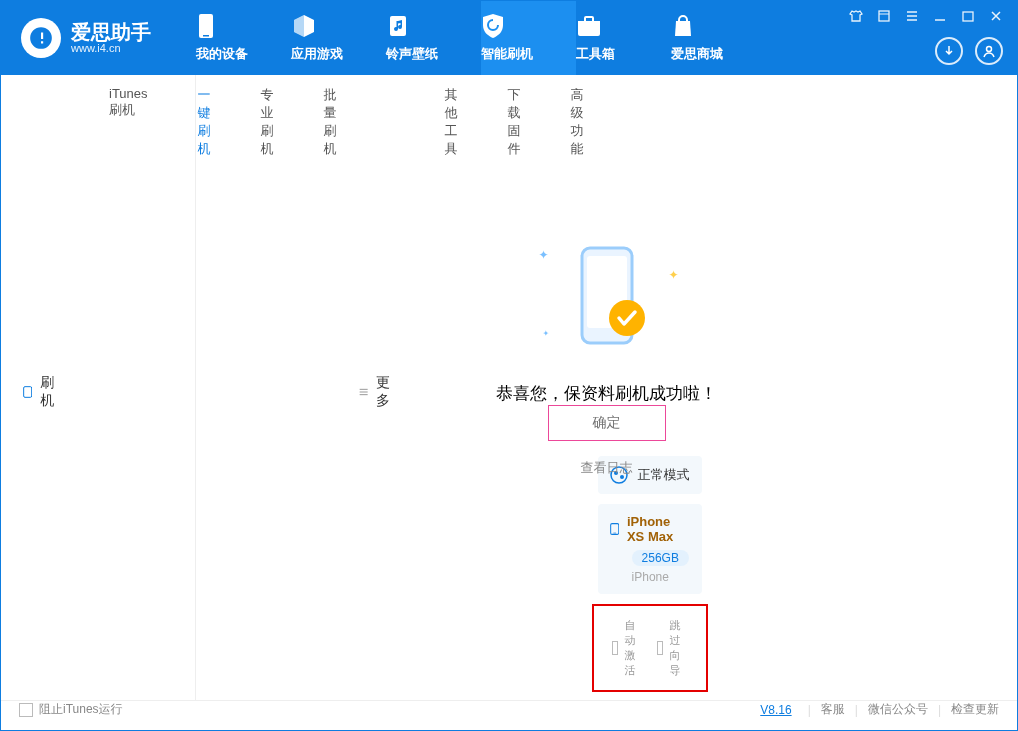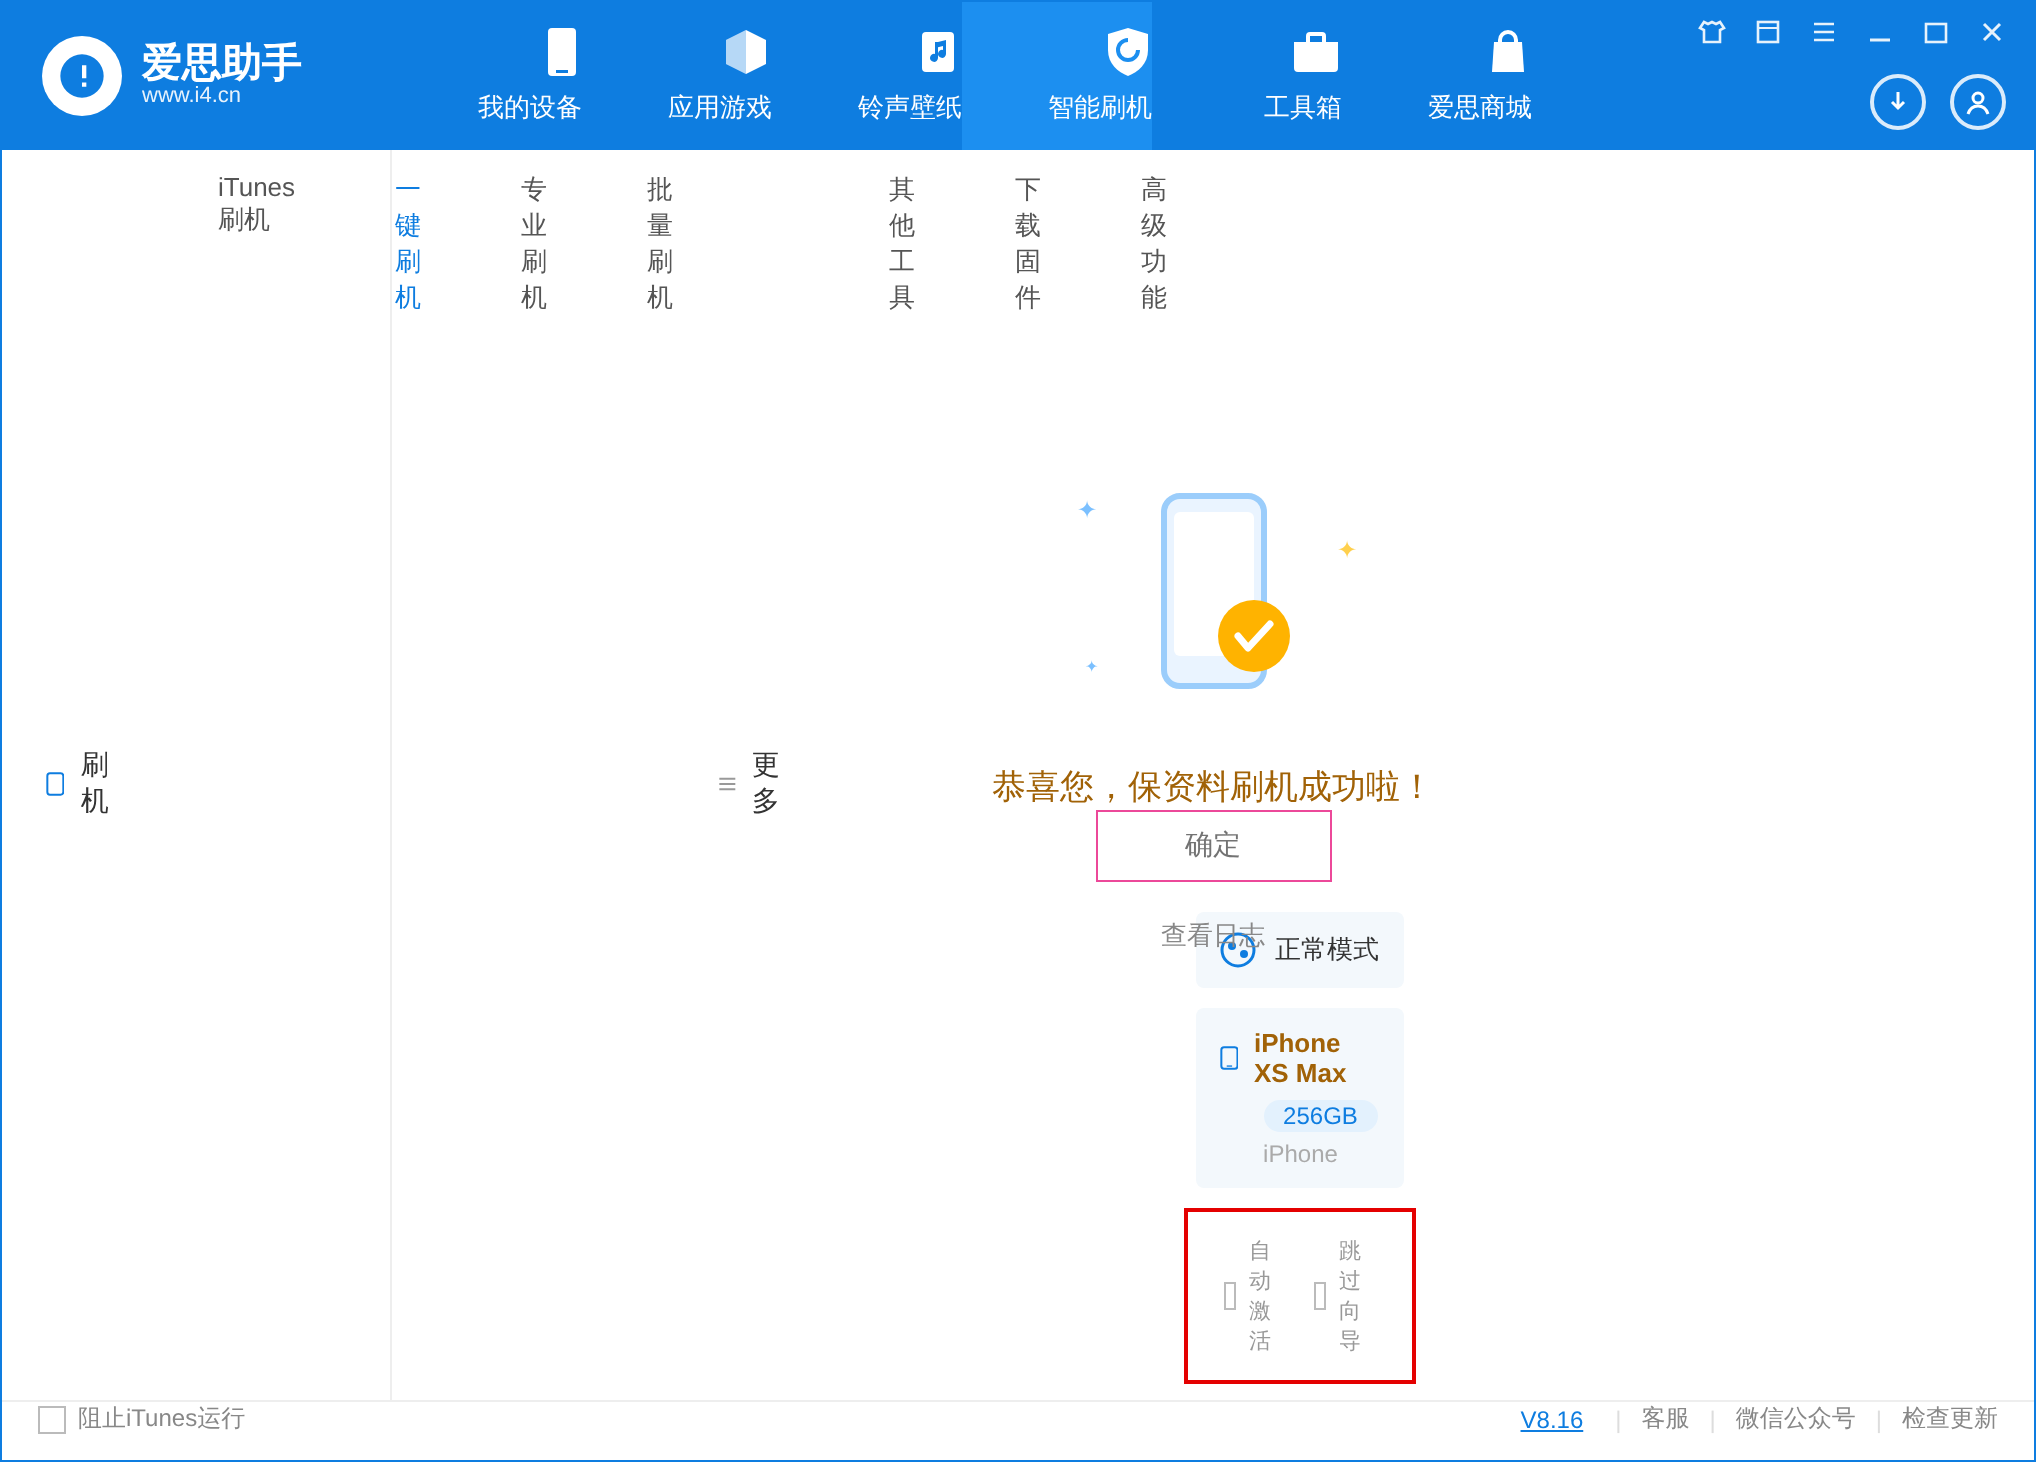--- a/index.html
+++ b/index.html
@@ -5,21 +5,21 @@
 * { margin: 0; padding: 0; box-sizing: border-box; font-family: "Microsoft YaHei", -apple-system, sans-serif; }
 body { background: #fff; width: 1018px; height: 731px; overflow: hidden; border: 1px solid #0e7de0; }
 .header { background: #0e7de0; height: 74px; display: flex; align-items: center; position: relative; }
 .logo-area { display: flex; align-items: center; padding-left: 20px; width: 195px; }
 .logo-icon { width: 40px; height: 40px; border-radius: 50%; background: #fff; display: flex; align-items: center; justify-content: center; margin-right: 10px; }
 .logo-icon svg { width: 26px; height: 26px; }
 .logo-text { color: #fff; }
 .logo-title { font-size: 20px; font-weight: bold; line-height: 1; }
 .logo-sub { font-size: 11px; opacity: 0.9; }
 .tabs { display: flex; height: 100%; }
-.tab { width: 95px; display: flex; flex-direction: column; align-items: flex-end; justify-content: center; color: #fff; font-size: 13px; cursor: pointer; gap: 6px; }
+.tab { width: 95px; display: flex; flex-direction: column; align-items: flex-start; justify-content: center; color: #fff; font-size: 13px; cursor: pointer; gap: 6px; font-weight: bold; }
 .tab.active { background: #1c8ff0; }
 .tab-icon { height: 26px; display: flex; align-items: center; justify-content: center; }
 .header-right { position: absolute; right: 14px; top: 0; height: 100%; display: flex; flex-direction: column; justify-content: space-between; align-items: flex-end; }
 .win-controls { display: flex; gap: 14px; padding-top: 8px; }
 .win-controls span { color: #fff; font-size: 13px; cursor: pointer; opacity: 0.9; }
 .user-controls { display: flex; gap: 12px; padding-bottom: 10px; }
 .circ-btn { width: 28px; height: 28px; border: 2px solid rgba(255,255,255,0.85); border-radius: 50%; display: flex; align-items: center; justify-content: center; cursor: pointer; }
 .body-area { display: flex; height: calc(100% - 74px - 30px); }
 .sidebar { width: 195px; border-right: 1px solid #eee; display: flex; flex-direction: row; }
 .side-section-title { display: flex; align-items: center; gap: 8px; padding: 18px 0 10px 22px; color: #333; font-size: 14px; }
@@ -30,21 +30,21 @@
 .status-card { display: flex; align-items: center; gap: 10px; color: #333; font-size: 13px; }
 .device-card { font-size: 13px; }
 .device-name { color: #a16207; font-weight: bold; display: flex; align-items: center; gap: 8px; }
 .storage-badge { display: inline-block; background: #e3f1fd; color: #0e7de0; border-radius: 10px; padding: 1px 10px; font-size: 12px; margin: 6px 0 4px 22px; }
 .device-type { color: #aaa; font-size: 12px; margin-left: 22px; }
 .checkbox-row { display: flex; gap: 14px; padding: 12px 18px; border: 2px solid #e40000; margin: 4px 8px 8px 8px; }
 .chk { display: flex; align-items: center; gap: 6px; color: #999; font-size: 11px; cursor: pointer; }
 .chk-box { width: 14px; height: 14px; border: 1px solid #bbb; background: #fff; }
 .main { flex: 1; display: flex; flex-direction: column; align-items: center; justify-content: center; padding-bottom: 60px; }
 .phone-illustration { position: relative; width: 120px; height: 120px; margin-bottom: 24px; }
-.success-msg { font-size: 17px; color: #a16207; }
+.success-msg { font-size: 17px; color: #000000; }
 .ok-btn { border: 1px solid #ec4899; background: #fff; padding: 8px 44px; font-size: 14px; color: #737373; cursor: pointer; margin-bottom: 18px; }
 .view-log { color: #888; font-size: 13px; cursor: pointer; }
 .footer { height: 18px; border-top: 1px solid #eee; display: flex; align-items: center; padding: 0 18px; font-size: 12px; color: #888; }
 .footer .chk { color: #888; font-size: 12px; }
 .footer-right { margin-left: auto; display: flex; align-items: center; gap: 10px; }
 .footer-right span { cursor: pointer; }
 .divider { color: #ddd; }
 .version { color: #0e7de0; margin-right: 6px; text-decoration: underline; }
 .sparkle { position: absolute; color: #7bc0ff; font-size: 12px; }
 </style>

